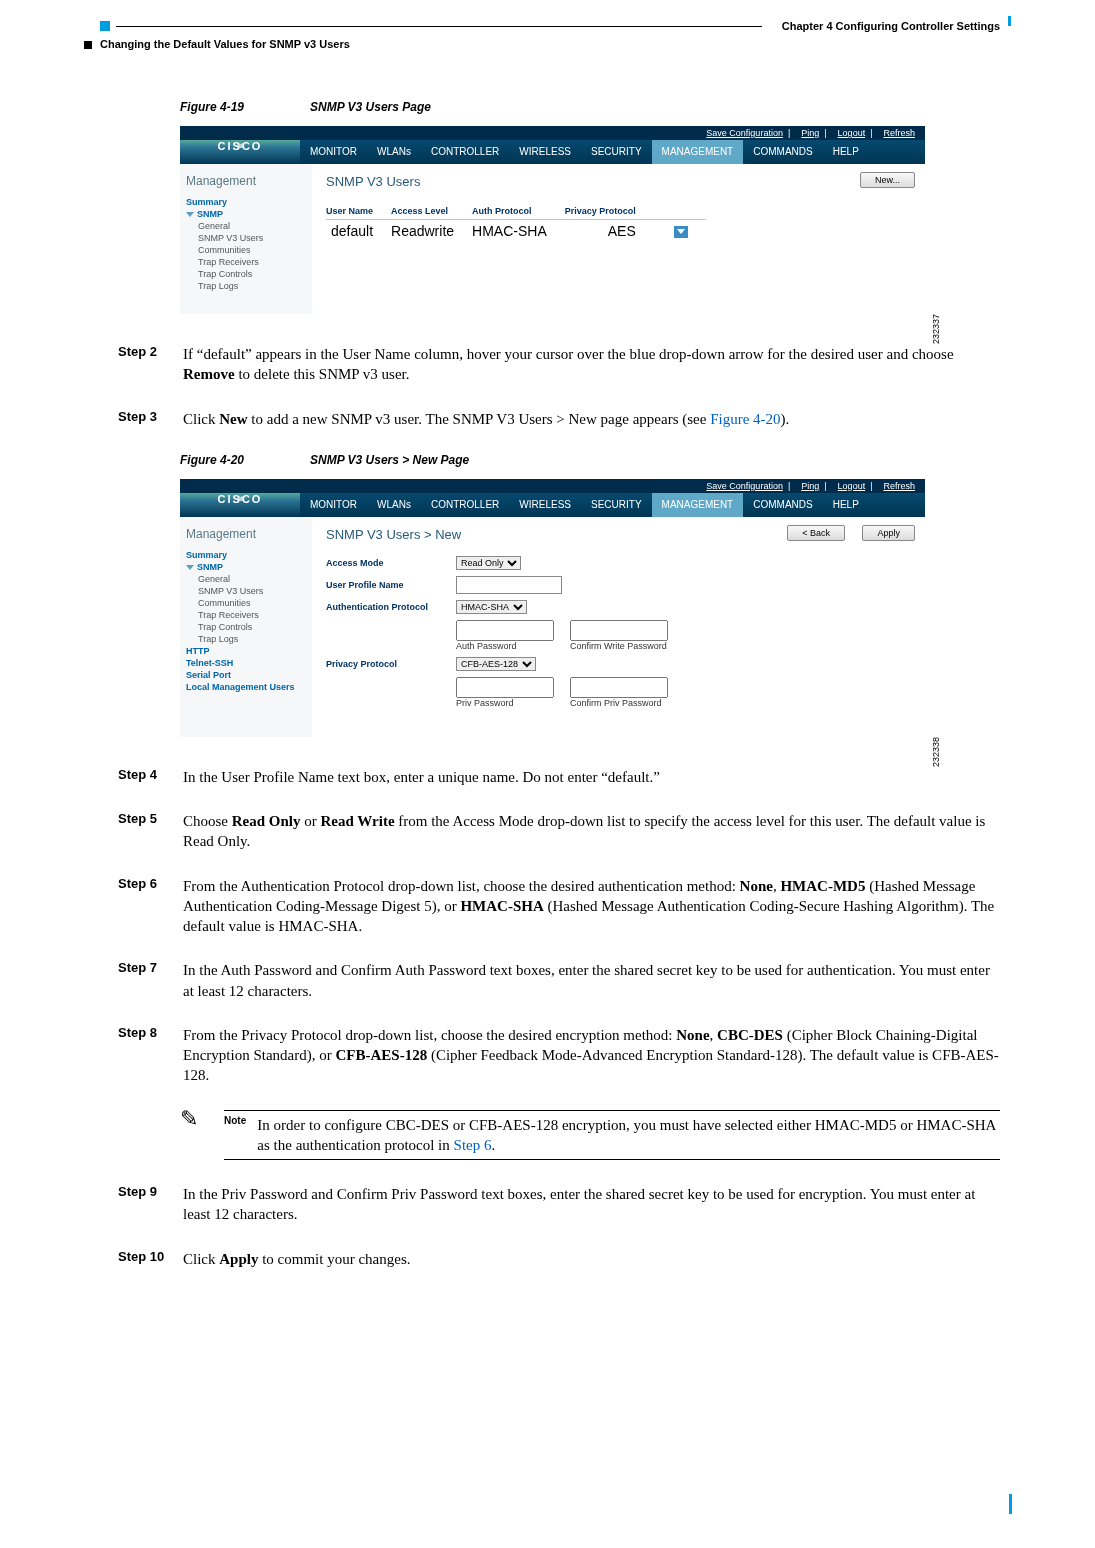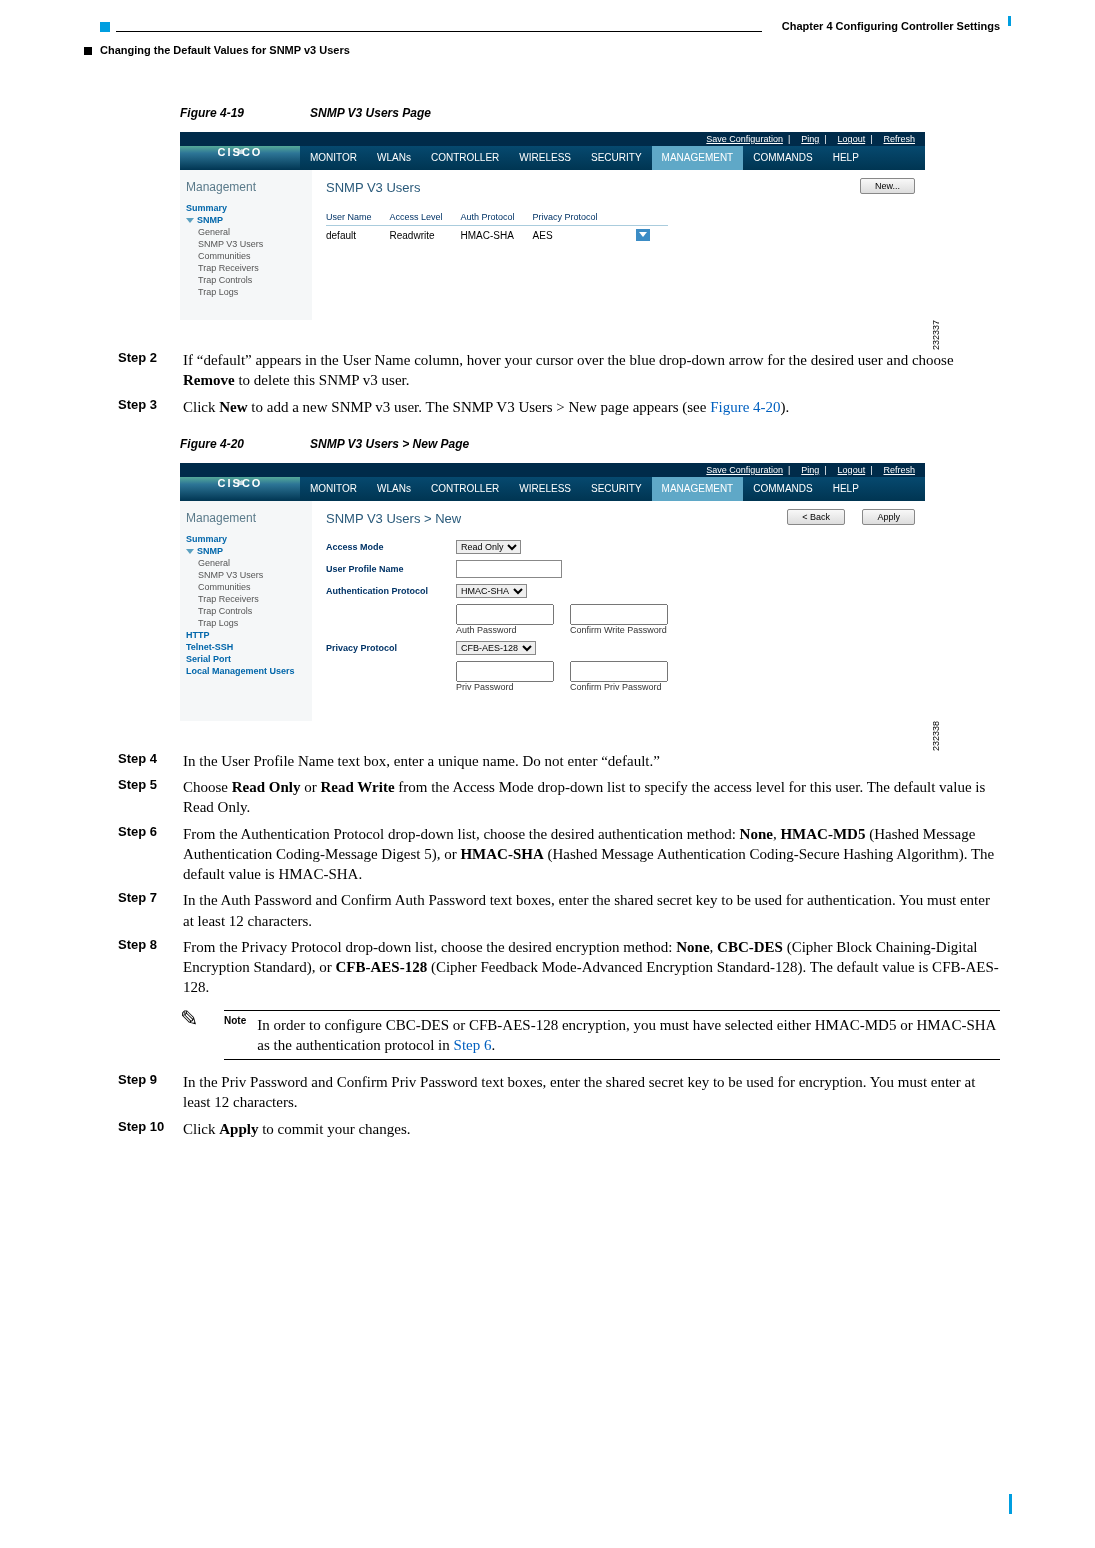--- a/index.html
+++ b/index.html
@@ -11,22 +11,22 @@
       width: 1095px;
       background: #fff;
     }
     .page {
       padding: 20px 95px 20px 100px;
       position: relative;
       min-height: 1508px;
     }
     .top-bar {
       display: flex;
-      align-items: flex-end;
-      margin-bottom: 12px;
+      align-items: center;
+      margin-bottom: 6px;
     }
     .top-bar .sq {
       width: 10px; height: 10px;
       background: #009ee0;
       margin-right: 6px;
     }
     .top-bar .line {
       flex: 1;
       border-top: 1px solid #000;
     }
@@ -160,27 +160,28 @@
       border: 1px solid #888;
       font-size: 9px;
       padding: 2px 14px;
       border-radius: 2px;
     }
     .ss-tbl { border-collapse: collapse; }
     .ss-tbl th {
       color: #003366;
       text-align: left;
       font-size: 9px;
-      font-weight: normal;
+      font-weight: bold;
       padding: 3px 18px 3px 0;
       border-bottom: 1px solid #aaccdd;
     }
     .ss-tbl td {
-      font-size: 10px;
+      font-size: 14px;
       padding: 3px 18px 3px 0;
+      text-align: right;
     }
     .dd-arrow {
       display: inline-block;
       width: 14px; height: 12px;
       background: #3b8cc5;
       position: relative;
       vertical-align: middle;
       margin-left: 20px;
     }
     .dd-arrow::after {
@@ -215,21 +216,21 @@
       position: absolute;
       right: -16px;
       bottom: 0;
       font-family: Arial, sans-serif;
       font-size: 9px;
       transform: rotate(-90deg);
       transform-origin: right bottom;
     }
     .step {
       display: flex;
-      margin: 6px 0;
+      margin: 24px 0;
     }
     .step .step-label {
       font-family: Arial, Helvetica, sans-serif;
       font-weight: bold;
       font-size: 13px;
       width: 65px;
       flex-shrink: 0;
       margin-left: 18px;
     }
     .step .step-body {

